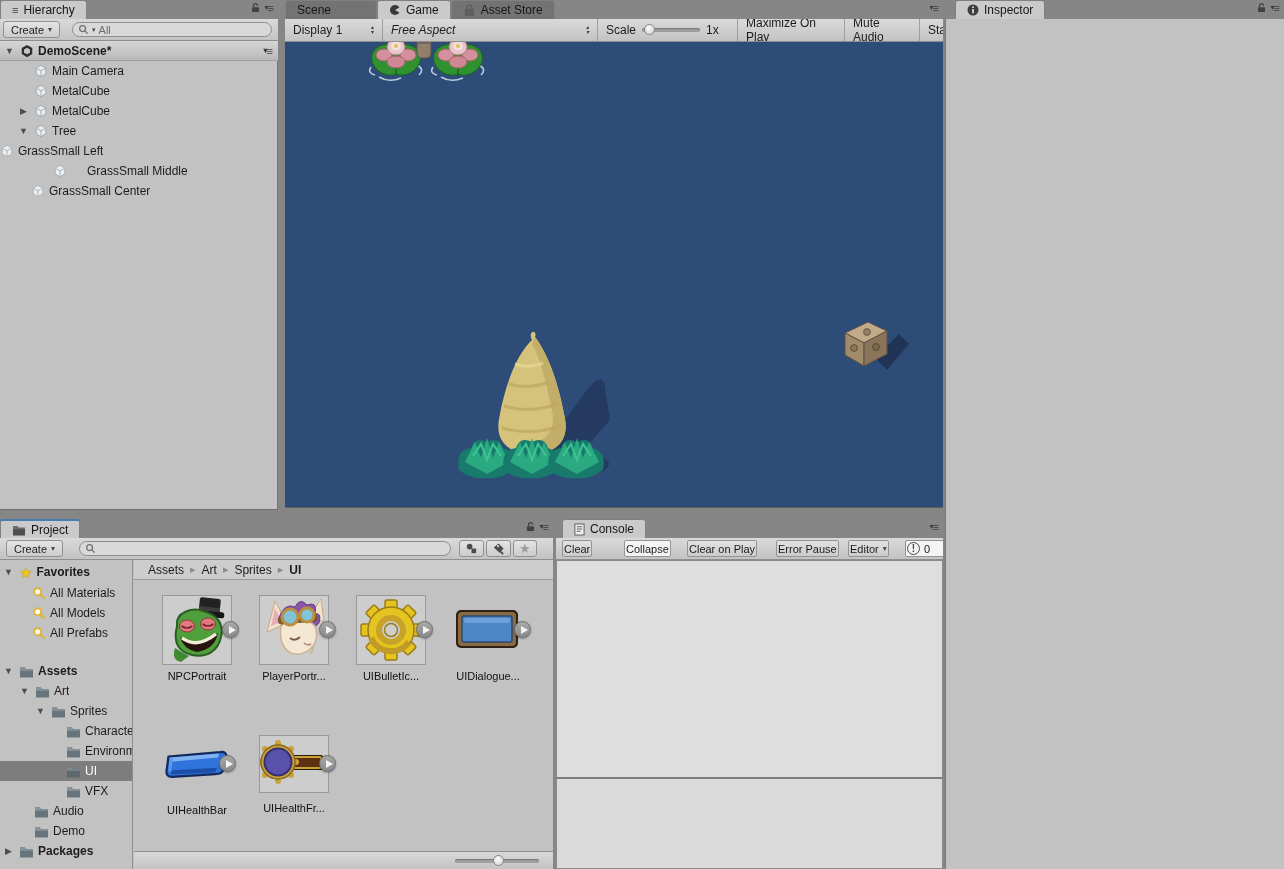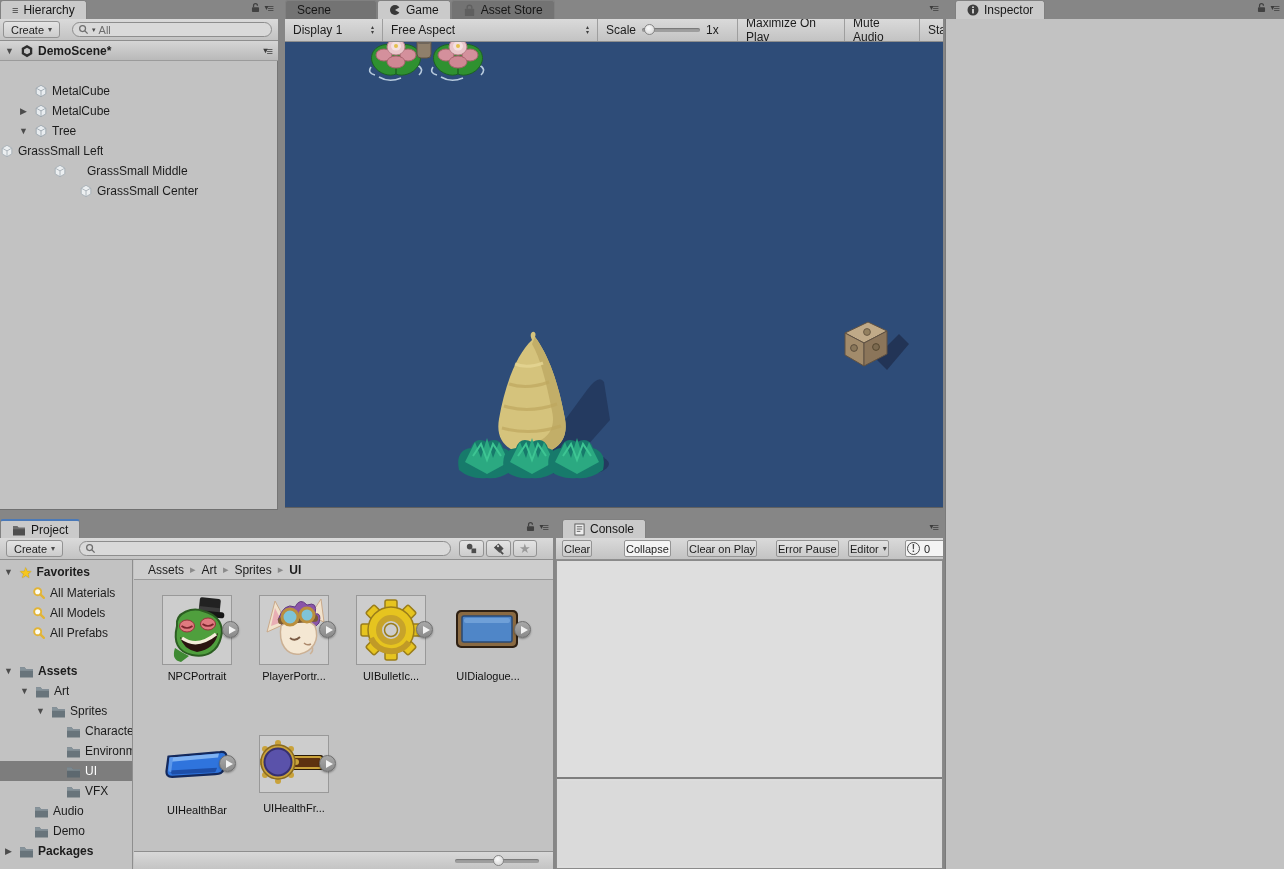--- a/index.html
+++ b/index.html
@@ -131,20 +131,28 @@
     <div class="scene-header">
       <span class="exp" style="margin-left:3px;">▼</span>
       <svg class="icon14" viewBox="0 0 16 16">
           <path d="M8 1 14 4.5v7L8 15 2 11.5v-7z" fill="#2e2e2e"></path>
           <path d="M8 4.4 11.4 6.3v3.6L8 11.8 4.6 9.9V6.3z" fill="#c6c6c6"></path>
         </svg>
       <span>DemoScene*</span>
       <span class="menu-glyph" style="margin-left:auto;margin-right:6px;"><span class="dn">▾</span>≡</span>
     </div>
     <div class="htree">
+      <div class="row" style="top:0; padding-left:17px;">
+        <span class="exp"></span>
+        <svg class="icon14" viewBox="0 0 16 16">
+            <path d="M8 1.5 13.5 4.7v6.6L8 14.5 2.5 11.3V4.7z" fill="#e9edf0" stroke="#9aa5ad"></path>
+            <path d="M2.5 4.7 8 7.9l5.5-3.2M8 7.9v6.6" fill="none" stroke="#9aa5ad"></path>
+          </svg>
+        <span class="lbl">Main Camera</span>
+      </div>
       <div class="row" style="top:20px; padding-left:17px;">
         <span class="exp"></span>
         <svg class="icon14" viewBox="0 0 16 16">
             <path d="M8 1.5 13.5 4.7v6.6L8 14.5 2.5 11.3V4.7z" fill="#e9edf0" stroke="#9aa5ad"></path>
             <path d="M2.5 4.7 8 7.9l5.5-3.2M8 7.9v6.6" fill="none" stroke="#9aa5ad"></path>
           </svg>
         <span class="lbl">MetalCube</span>
       </div>
       <div class="row" style="top:40px; padding-left:17px;">
         <span class="exp">▶</span>
@@ -169,21 +177,21 @@
           </svg>
         <span class="lbl">GrassSmall Left</span>
       </div>
       <div class="row" style="top:100px; padding-left:53px;gap:20px;">
         <svg class="icon14" viewBox="0 0 16 16">
             <path d="M8 1.5 13.5 4.7v6.6L8 14.5 2.5 11.3V4.7z" fill="#eceff1" stroke="#a5aeb5"></path>
             <path d="M2.5 4.7 8 7.9l5.5-3.2M8 7.9v6.6" fill="none" stroke="#a5aeb5"></path>
           </svg>
         <span class="lbl">GrassSmall Middle</span>
       </div>
-      <div class="row" style="top:120px; padding-left:31px;margin-left:48px;">
+      <div class="row" style="top:120px; padding-left:31px;">
         <svg class="icon14" viewBox="0 0 16 16">
             <path d="M8 1.5 13.5 4.7v6.6L8 14.5 2.5 11.3V4.7z" fill="#eceff1" stroke="#a5aeb5"></path>
             <path d="M2.5 4.7 8 7.9l5.5-3.2M8 7.9v6.6" fill="none" stroke="#a5aeb5"></path>
           </svg>
         <span class="lbl">GrassSmall Center</span>
       </div>
     </div>
   </div>
 
   <div class="panel center">
@@ -210,21 +218,21 @@
       </div>
     </div>
     <div class="toolbar" style="top:19px;height:23px;">
       <div class="seg" style="width:98px;">
         <span>Display 1</span>
         <span class="updown">
             <span>▴</span>
             <span>▾</span>
           </span>
       </div>
-      <div class="seg" style="width:215px;">
+      <div class="seg" style="width:215px;font-style:italic;">
         <span>Free Aspect</span>
         <span class="updown">
             <span>▴</span>
             <span>▾</span>
           </span>
       </div>
       <div class="seg" style="width:140px;">
         <span>Scale</span>
         <span class="slider-track">
             <span class="slider-knob" style="left:2px;"></span>

